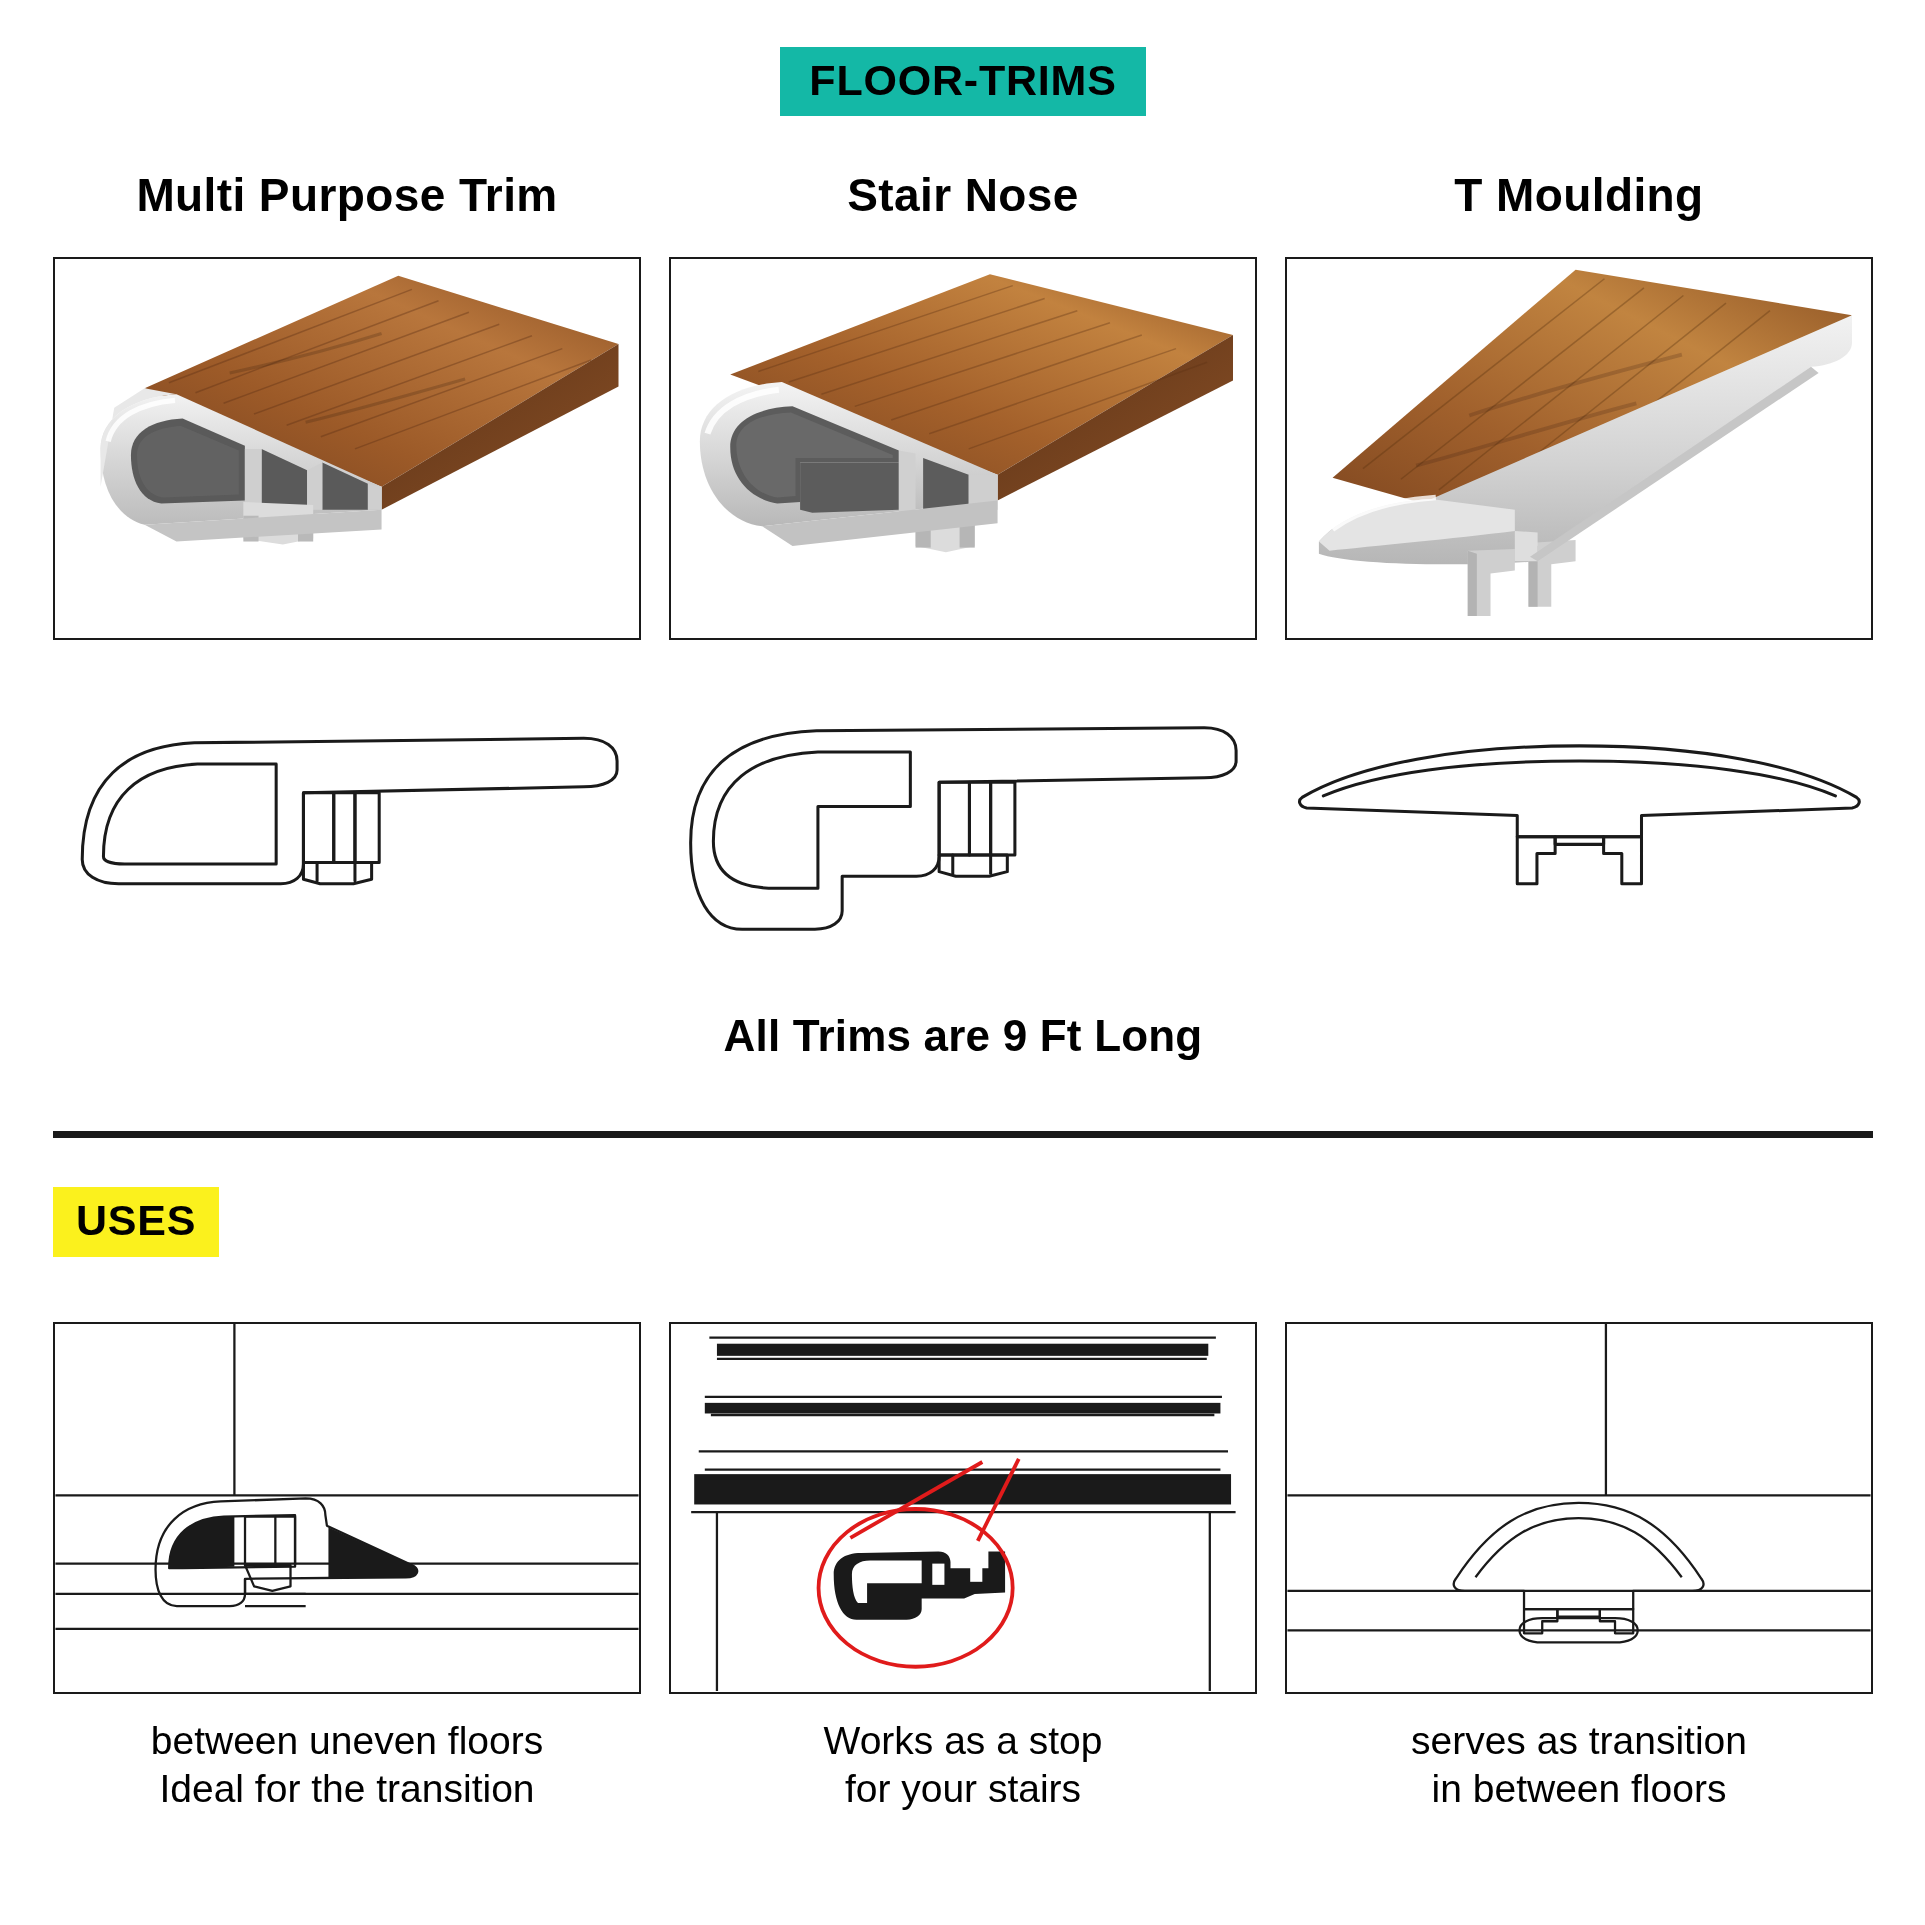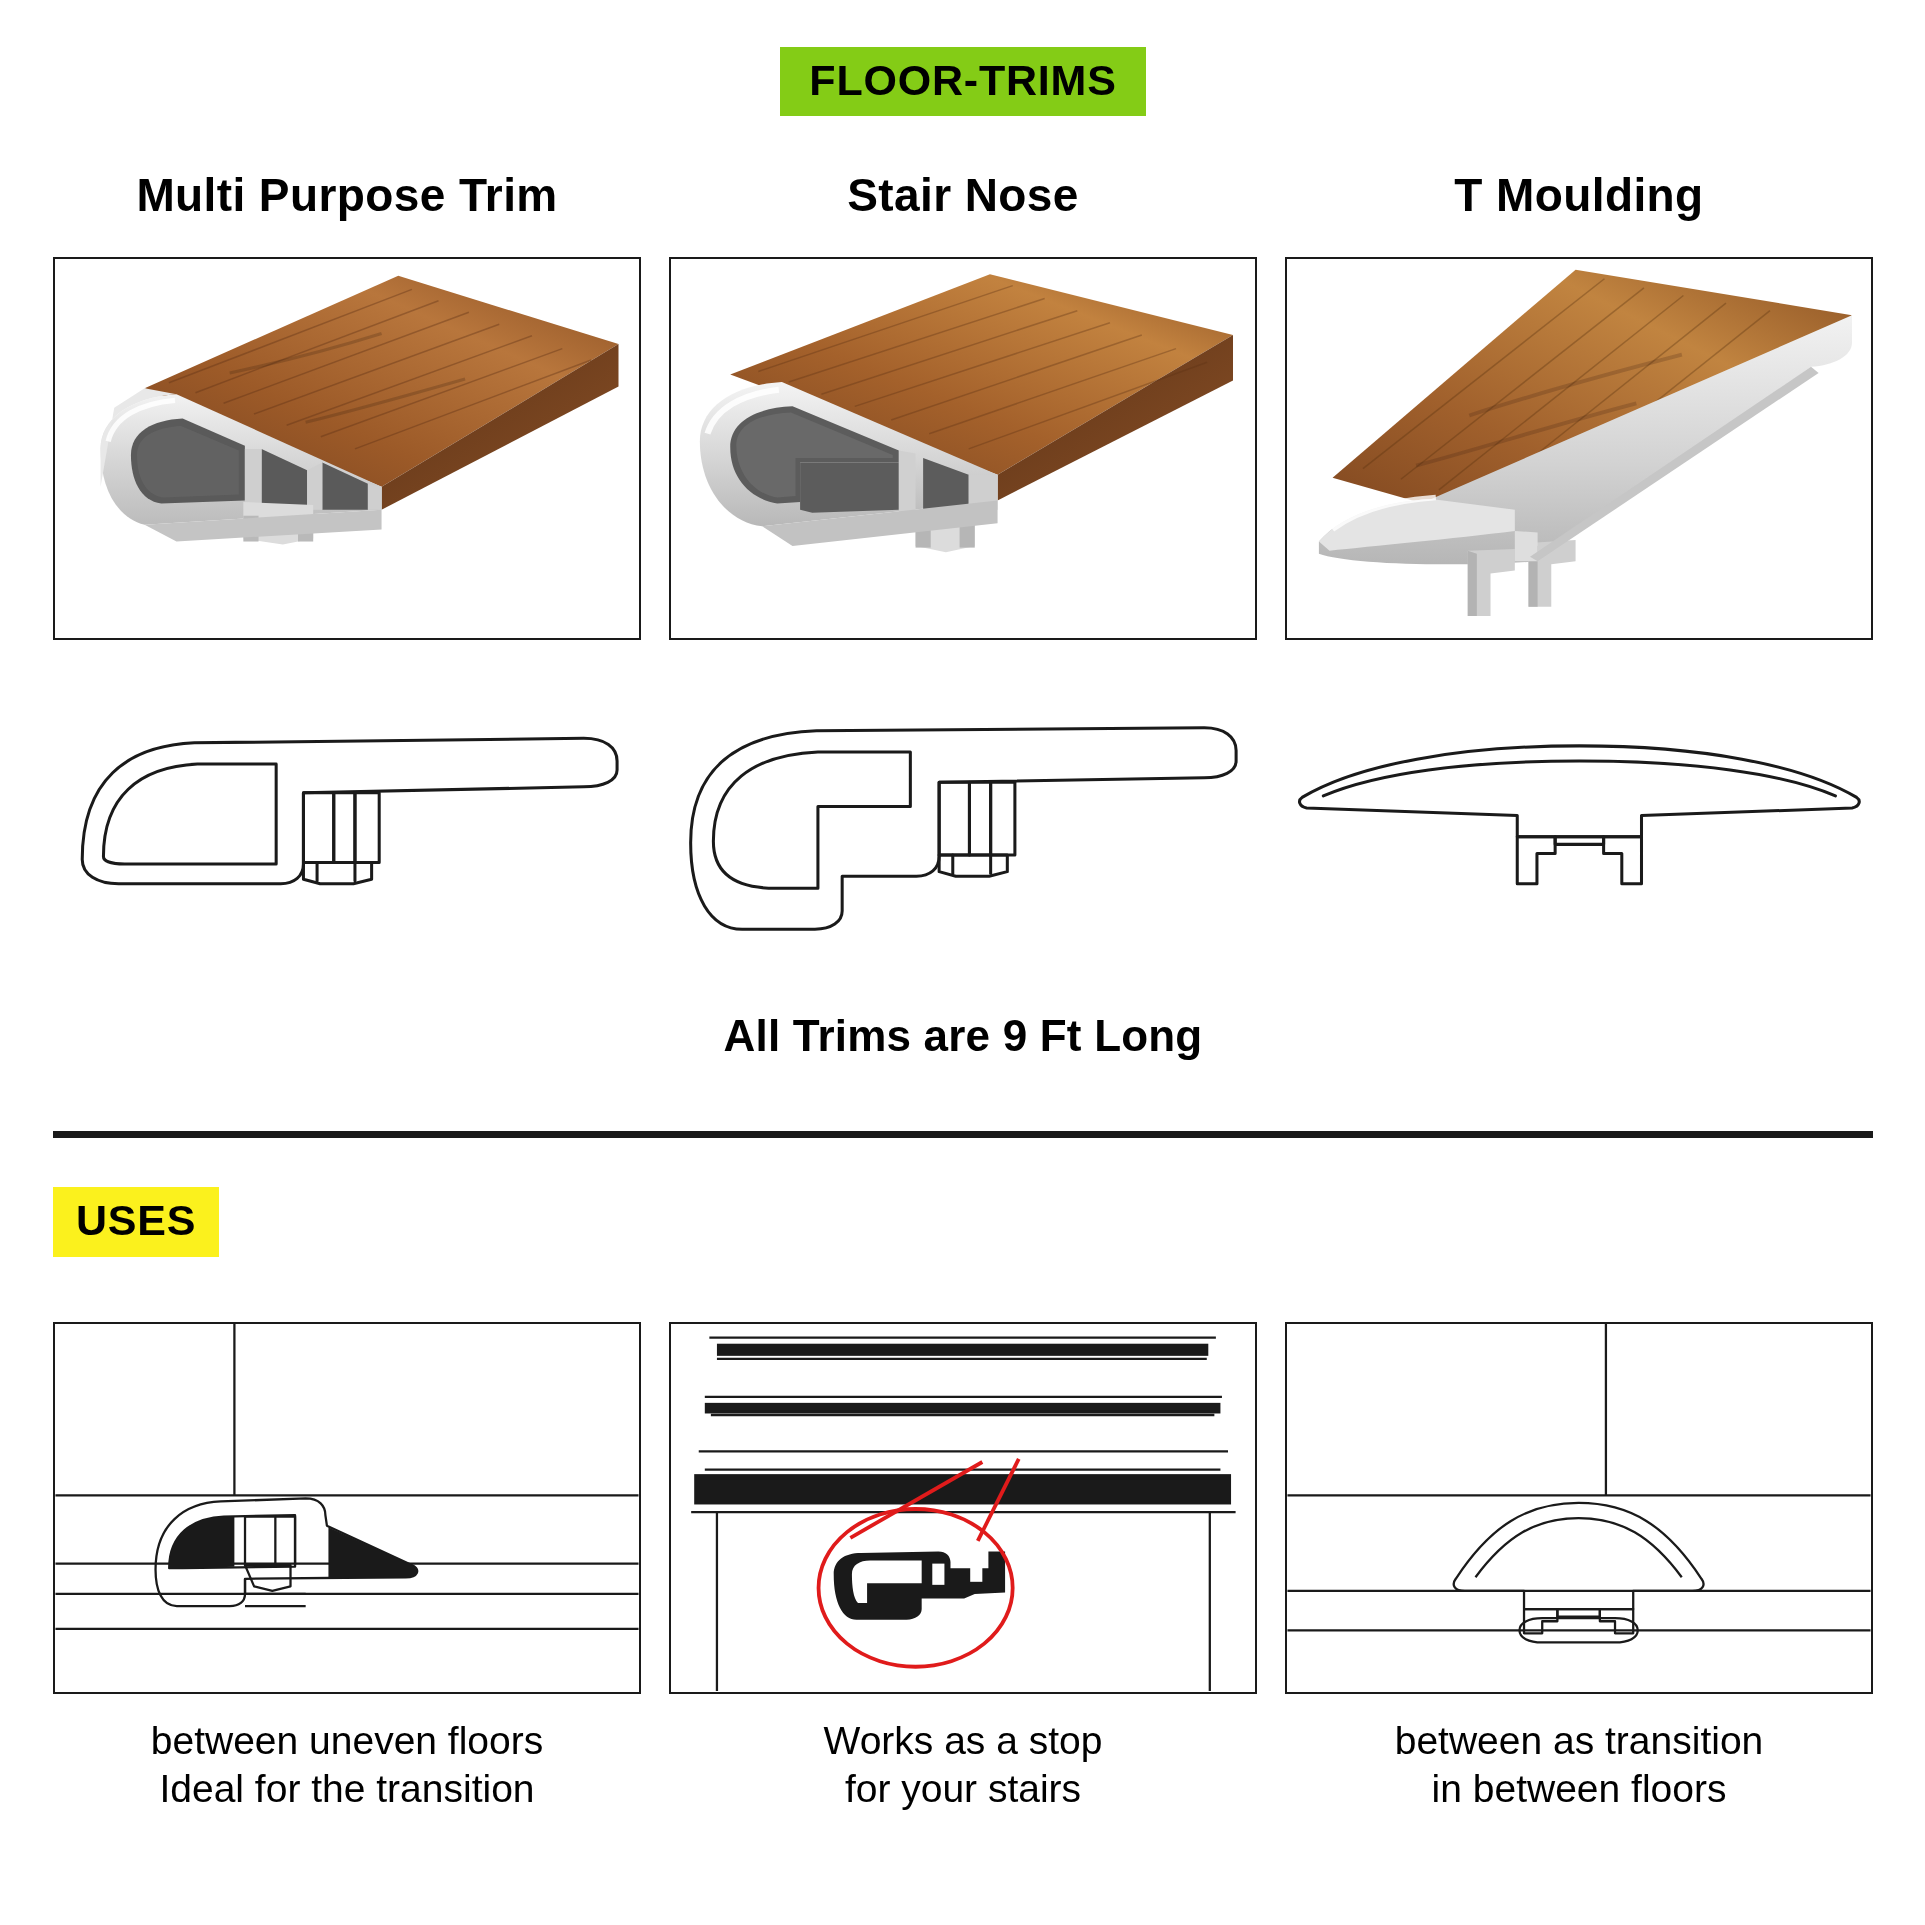--- a/index.html
+++ b/index.html
@@ -23,21 +23,21 @@
     padding: 0 53px;
   }
 
   
   .banner-row {
     display: flex;
     justify-content: center;
     padding-top: 47px;
   }
   .banner {
-    background: #84cc16;
+    background: #14b8a6;
     font-size: 43px;
     font-weight: 700;
     letter-spacing: 0.8px;
     padding: 10.6px 29px 13.7px 29px;
     line-height: 1.05;
   }
 
   
   .trims {
     display: flex;
@@ -440,20 +440,20 @@
             <path d="M222 336 C268 266 316 236 384 236 C452 236 500 266 546 336 C552 344 548 352 534 352 L456 352 L456 376 L312 376 L312 352 L234 352 C220 352 216 344 222 336 Z"></path>
             <path d="M248 334 C288 280 328 256 384 256 C440 256 480 280 520 334"></path>
             <path d="M312 376 L312 408 L336 408 L336 392 L356 392 L356 376 Z"></path>
             <path d="M412 376 L412 392 L432 392 L432 408 L456 408 L456 376 Z"></path>
             <path d="M356 376 L412 376 L412 386 L356 386 Z"></path>
             <path d="M306 404 C306 394 318 388 336 388 L432 388 C450 388 462 394 462 404 C462 414 450 420 432 420 L336 420 C318 420 306 414 306 404 Z"></path>
           </g>
         </svg>
       </div>
       <div class="use-caption">
-        <div>between as transition</div>
+        <div>serves as transition</div>
         <div>in between floors</div>
       </div>
     </div>
   </div>
 
 </div>
 
 
 </body></html>

